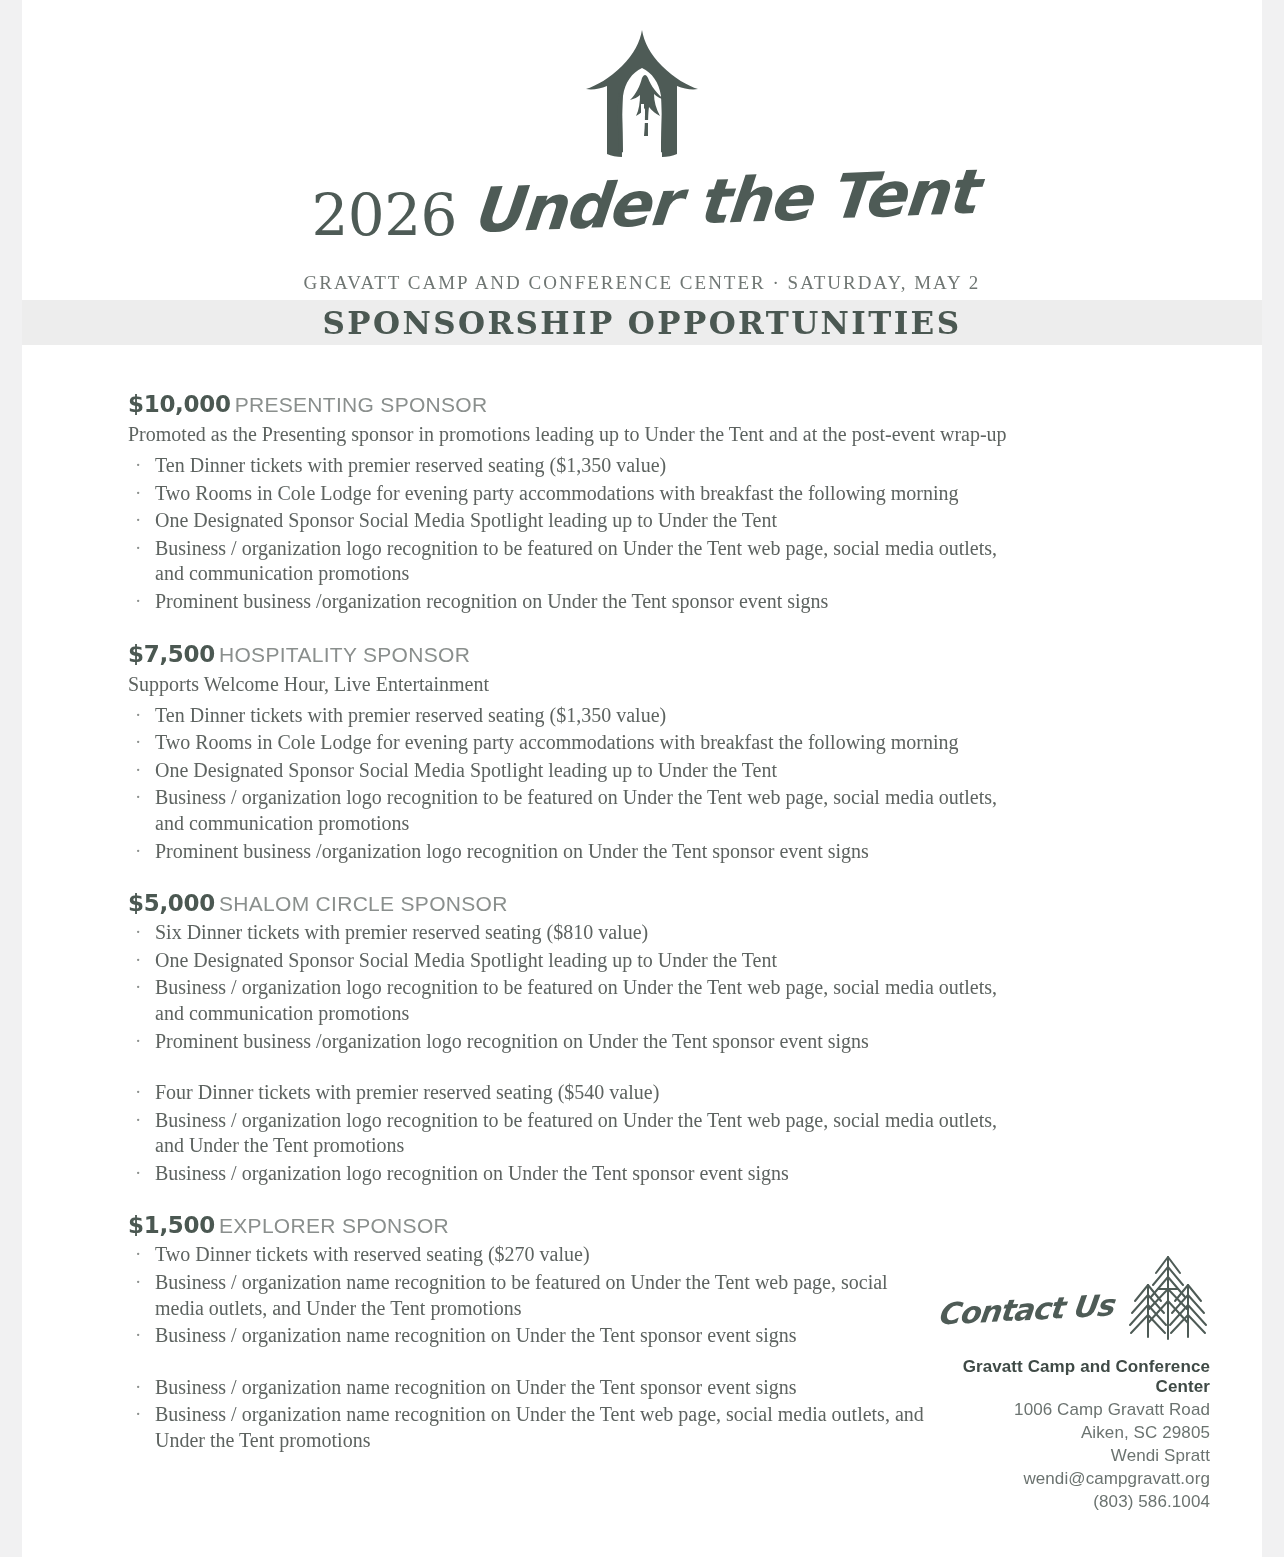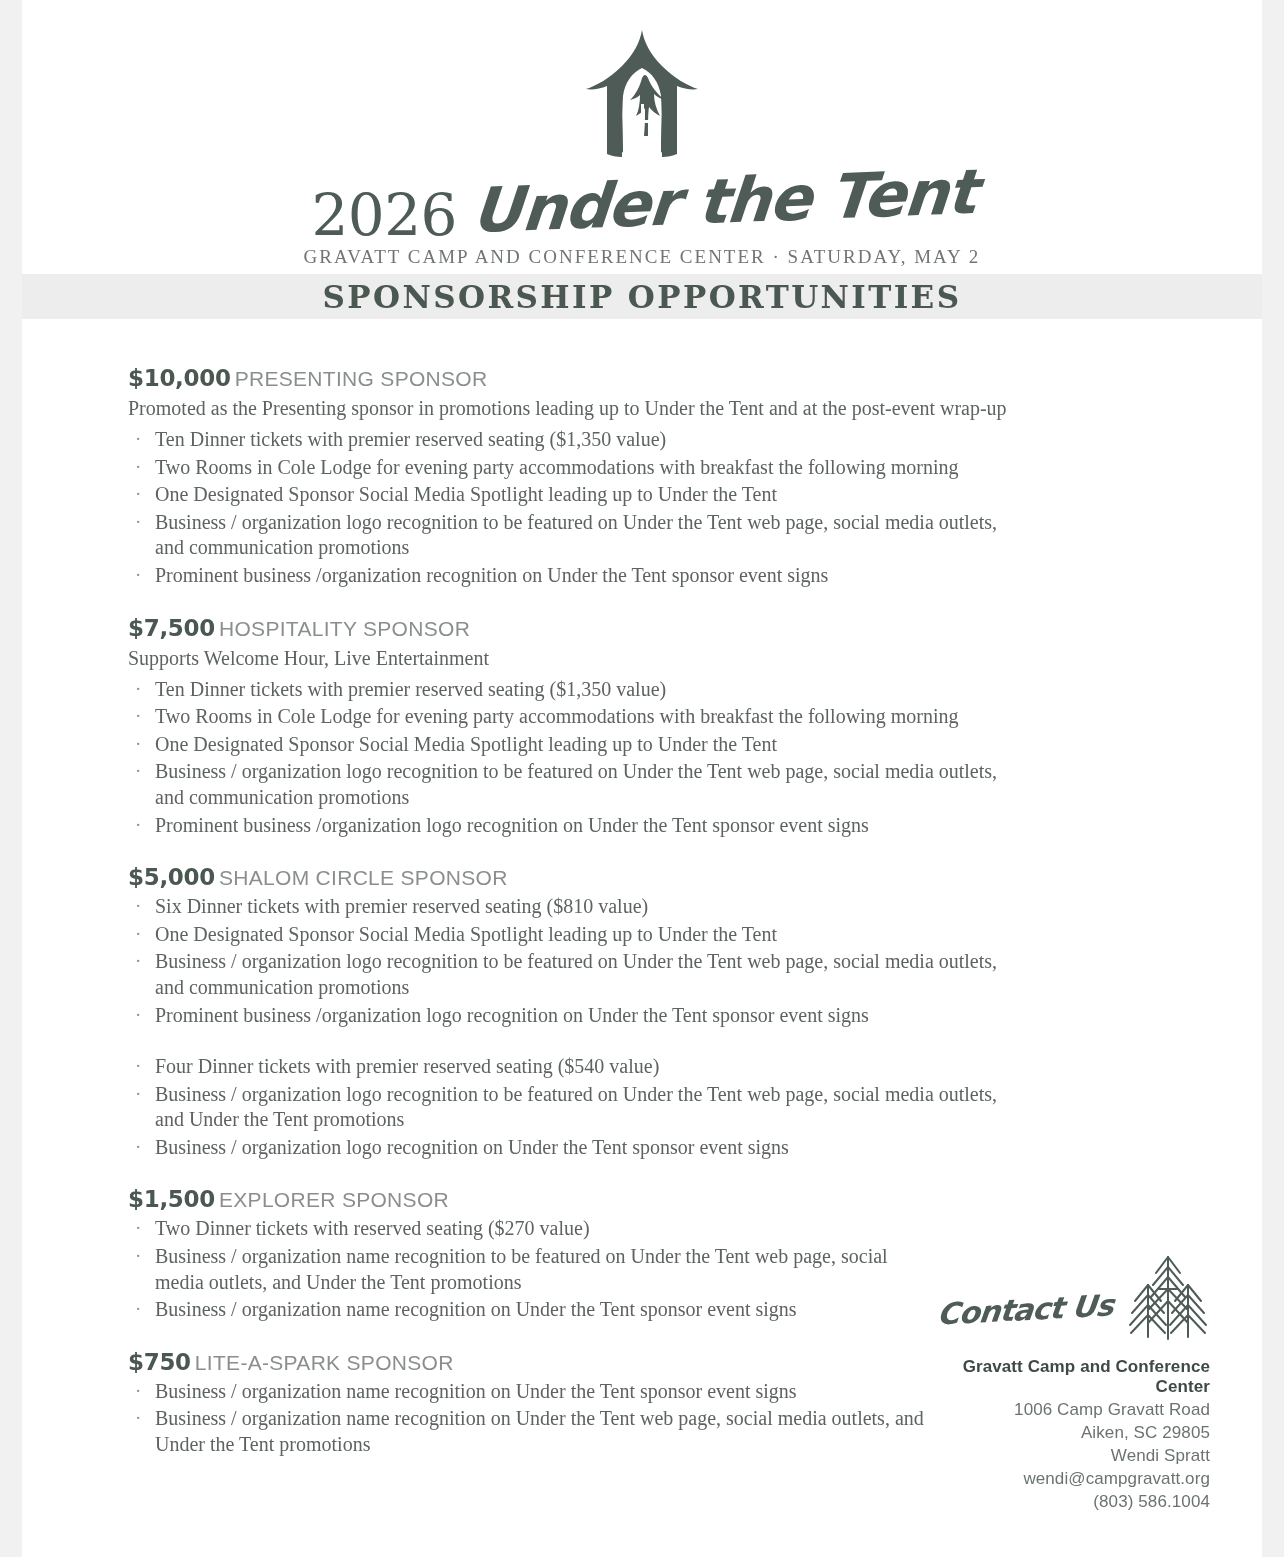--- a/index.html
+++ b/index.html
@@ -32,20 +32,21 @@
   .title-script{
     font-family:"DejaVu Sans",sans-serif;
     font-style:italic;font-weight:700;
     font-size:62px;color:#4e5b56;line-height:1;
     letter-spacing:-1.5px;
     transform:skewX(-10deg) rotate(-2.2deg);
     transform-origin:left bottom;
     position:relative;top:-4px;
   }
   .subtitle{
+    margin-top:26px;
     font-family:"Liberation Serif",serif;
     font-size:19px;color:#6f7673;
     letter-spacing:2.0px;
   }
 
   
   .band{
     margin-top:6px;
     background:#ededed;
     height:45px;
@@ -213,24 +214,20 @@
         <span class="tier-name">EXPLORER SPONSOR</span>
       </div>
       <ul class="blist">
         <li><span class="dot">·</span><span>Two Dinner tickets with reserved seating ($270 value)</span></li>
         <li style="max-width:740px"><span class="dot">·</span><span>Business / organization name recognition to be featured on Under the Tent web page, social media outlets, and Under the Tent promotions</span></li>
         <li><span class="dot">·</span><span>Business / organization name recognition on Under the Tent sponsor event signs</span></li>
       </ul>
     </div>
 
     <div class="tier">
-      <div class="tier-head">
-        <span class="tier-price">$750</span>
-        <span class="tier-name">LITE-A-SPARK SPONSOR</span>
-      </div>
       <ul class="blist">
         <li><span class="dot">·</span><span>Business / organization name recognition on Under the Tent sponsor event signs</span></li>
         <li style="max-width:775px"><span class="dot">·</span><span>Business / organization name recognition on Under the Tent web page, social media outlets, and Under the Tent promotions</span></li>
       </ul>
     </div>
 
   </div>
 
   <div class="contact">
     <div class="contact-top">

